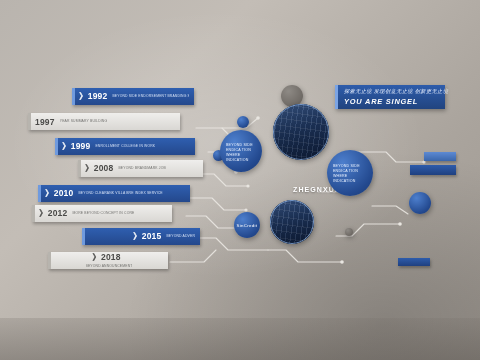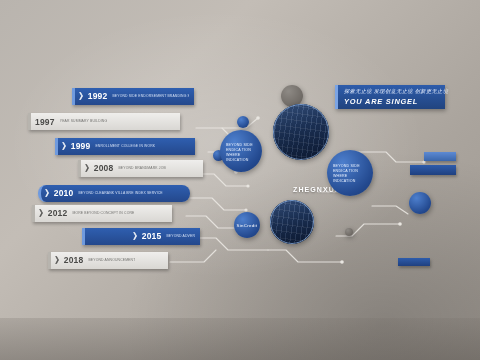--- a/index.html
+++ b/index.html
@@ -234,33 +234,33 @@
         <span class="tl-desc">YEAR SUMMARY BUILDING</span>
       </div>
       <div class="tl-card blue" style="left: 55px; top: 138px; width: 140px;">
         <span class="tl-year">》1999</span>
         <span class="tl-desc">ENROLLMENT COLLEGE IN WORK</span>
       </div>
       <div class="tl-card white" style="left: 78px; top: 160px; width: 125px; text-align: center;">
         <span class="tl-year">》2008</span>
         <span class="tl-desc">BEYOND  BRANDMARK JOB</span>
       </div>
-      <div class="tl-card blue" style="left: 38px; top: 185px; width: 152px; border-radius: 8px;">
+      <div class="tl-card blue" style="left: 38px; top: 185px; width: 152px;">
         <span class="tl-year">》2010</span>
         <span class="tl-desc">BEYOND CLEARANK VILLA BRE INDEX SERVICE</span>
       </div>
       <div class="tl-card white" style="left: 32px; top: 205px; width: 140px;">
         <span class="tl-year">》2012</span>
         <span class="tl-desc">MORE BEYOND CONCEPT IN CORE</span>
       </div>
       <div class="tl-card blue" style="left: 82px; top: 228px; width: 118px; padding-left: 48px;">
         <span class="tl-year">》2015</span>
         <span class="tl-desc">BEYOND  ADVERTISEMENT NEW BRAND GROUP</span>
       </div>
-      <div class="tl-card white" style="left: 48px; top: 252px; width: 120px;">
+      <div class="tl-card white" style="left: 48px; top: 252px; width: 120px; flex-direction: column;">
         <span class="tl-year">》2018</span>
         <span class="tl-desc">BEYOND  ANNOUNCEMENT</span>
       </div>
     </div>
 
   <div id="nodes-layer">
       <div class="node solid-grey" style="left: 281px; top: 85px; width: 22px; height: 22px;"></div>
       <div class="node solid-blue" style="left: 237px; top: 116px; width: 12px; height: 12px;"></div>
       <div class="node solid-blue" style="left: 212.5px; top: 149.5px; width: 11px; height: 11px;"></div>
       <div class="node photo" style="left: 273px; top: 104px; width: 56px; height: 56px;">

